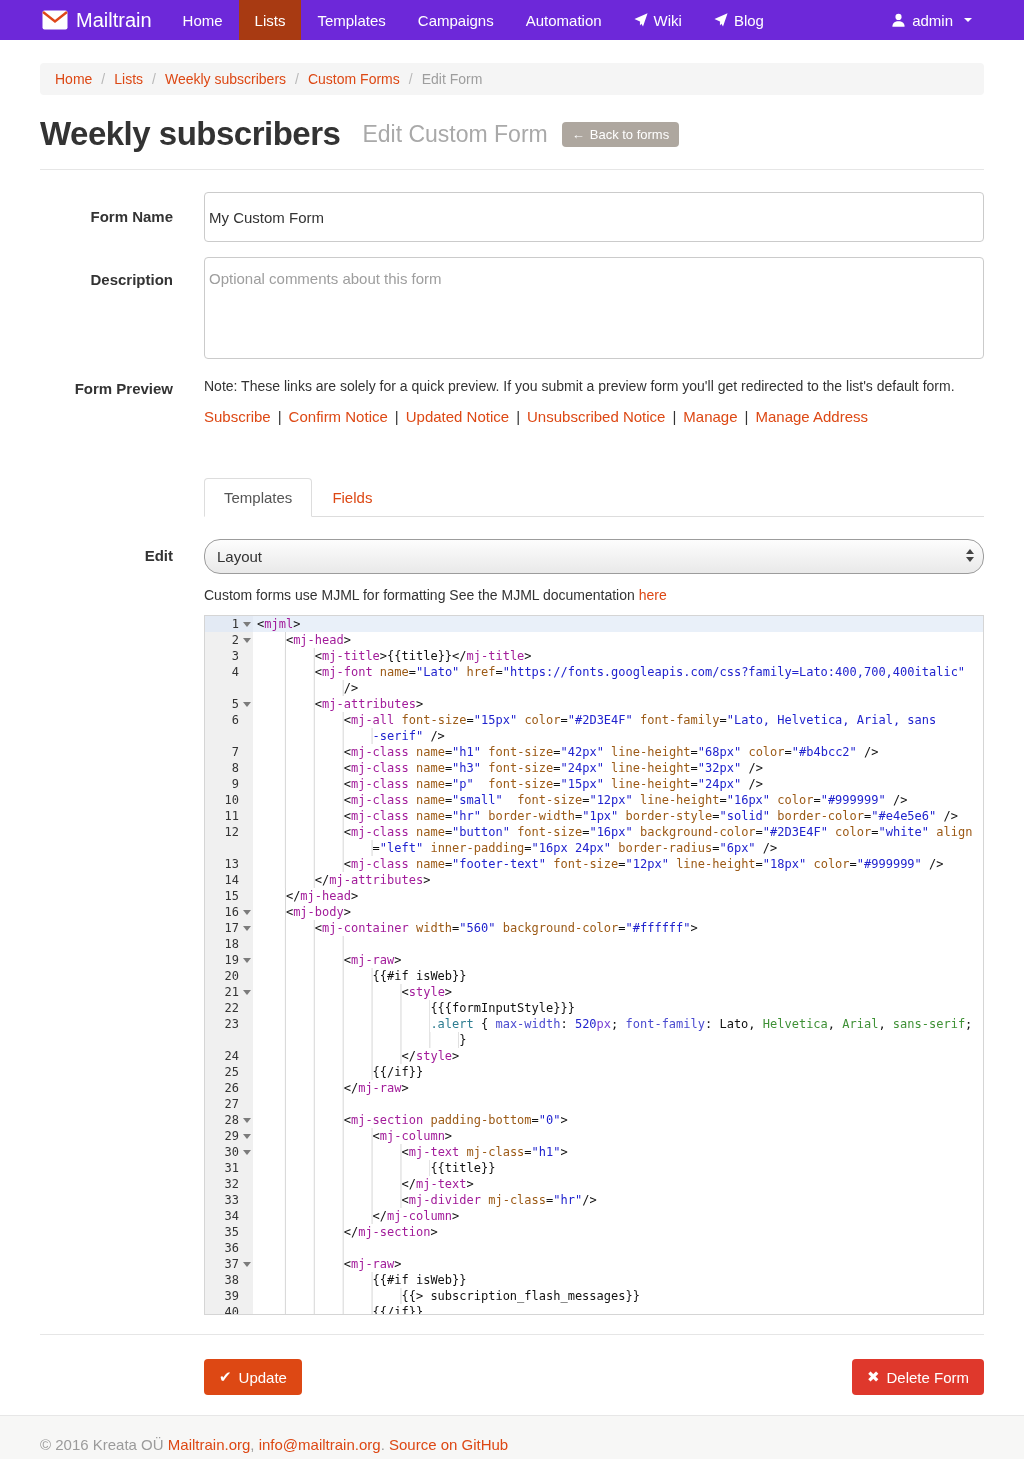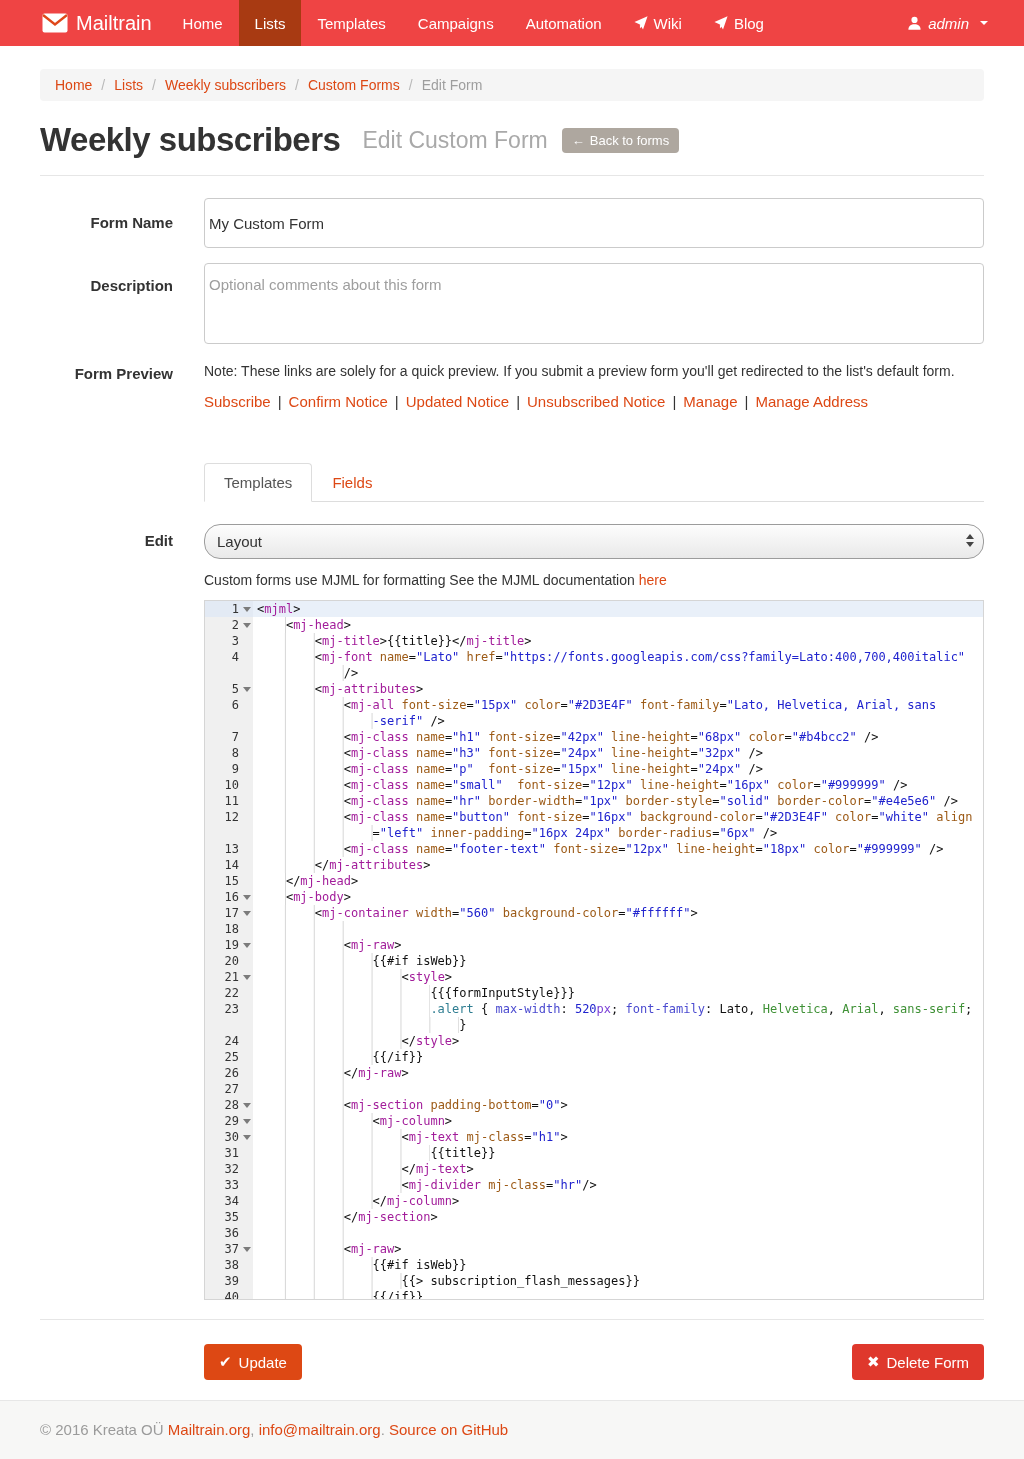--- a/index.html
+++ b/index.html
@@ -1,27 +1,27 @@
 <!DOCTYPE html>
 <html><head>
 <meta charset="utf-8">
 <style>
   * { box-sizing: border-box; margin: 0; padding: 0; }
   html,body { background:#fff; font-family:"Liberation Sans", sans-serif; color:#333; }
   body { width:1024px; }
   a { text-decoration:none; }
 
   
-  .navbar { height:46px; background:#ef4444; display:flex; align-items:stretch; }
+  .navbar { height:40px; background:#6d28d9; display:flex; align-items:stretch; }
   .brand { display:flex; align-items:center; gap:8px; padding:0 15px 0 42px; color:#fff;
            font-size:20px; }
   .nav-items { display:flex; align-items:stretch; }
   .nav-item { display:flex; align-items:center; gap:6px; padding:0 16px; color:#fff; font-size:15px; cursor:pointer; }
   .nav-item.active { background:#A83A12; }
-  .nav-right { margin-left:auto; display:flex; align-items:stretch; padding-right:20px;font-style:italic; }
+  .nav-right { margin-left:auto; display:flex; align-items:stretch; padding-right:36px; }
   .caret { width:0; height:0; border-left:4px solid transparent; border-right:4px solid transparent;
            border-top:4px solid #fff; margin-left:5px; }
 
   
   .breadcrumb { margin:23px 40px 0; background:#F5F5F5; border-radius:4px; padding:8px 15px;
                 font-size:14px; list-style:none; display:flex; }
   .breadcrumb li { display:flex; align-items:center; }
   .breadcrumb li + li::before { content:"/"; color:#B9B9B9; padding:0 9px; }
   .breadcrumb a { color:#DD4814; }
   .breadcrumb .current { color:#9E9E9E; }
@@ -35,21 +35,21 @@
   .hr { margin:16px 40px 0; border-top:1px solid #E6E6E6; }
 
   
   .form { margin:22px 40px 0; }
   .frow { display:flex; margin-bottom:15px; }
   .flabel { flex:0 0 133px; margin-right:31px; text-align:right; font-weight:bold; font-size:15px; padding-top:16px; }
   .flabel.top { padding-top:2px; }
   .fctl { flex:1; }
   .text-input { width:100%; height:50px; padding:12px 4px; font-size:15px; color:#333;
                 border:1px solid #CBCBCB; border-radius:4px; font-family:"Liberation Sans",sans-serif; }
-  textarea.text-input { height:81px; resize:none; }
+  textarea.text-input { height:102px; resize:none; }
   .text-input::placeholder { color:#9E9E9E; }
   .preview-row { margin-top:12px; }
   .note { font-size:14px; color:#333; }
   .preview-links { margin-top:14px; list-style:none; display:flex; font-size:15px; }
   .preview-links a { color:#DD4814; }
   .preview-links li + li::before { content:"|"; color:#333; padding:0 7px; }
 
   
   .tabs-wrap { margin:53px 40px 0 204px; }
   .nav-tabs { list-style:none; display:flex; border-bottom:1px solid #DDD; }

